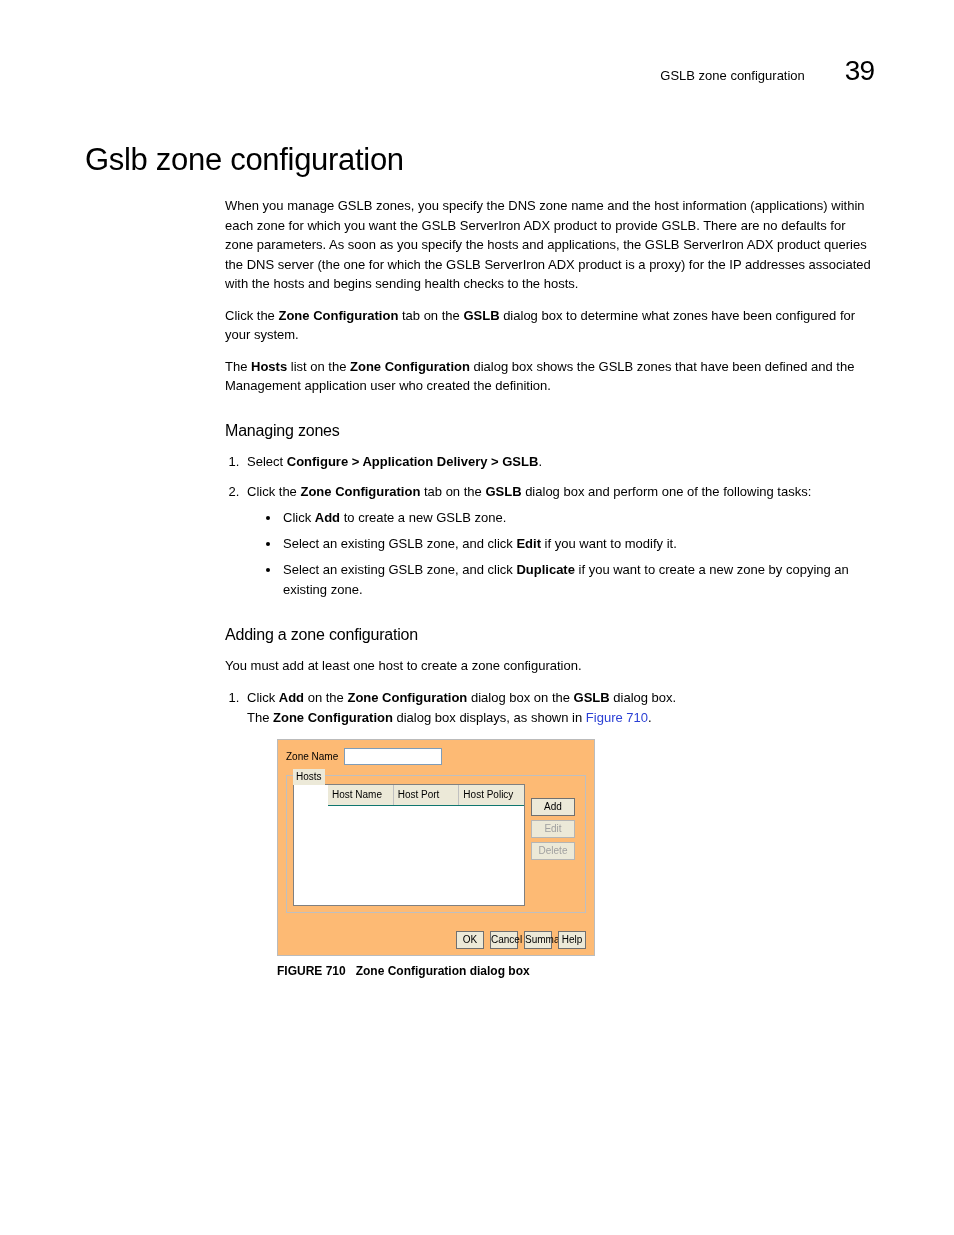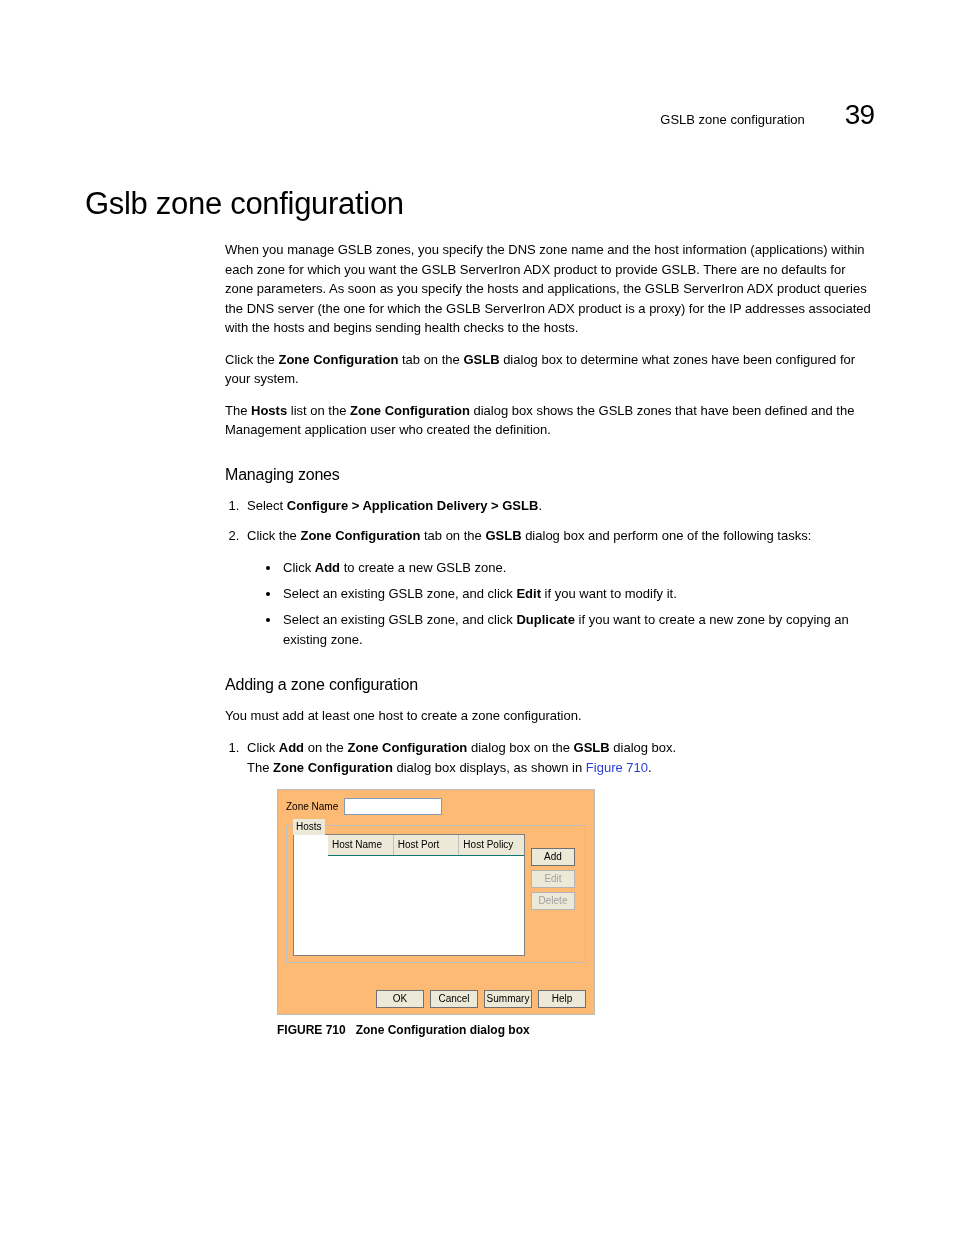--- a/index.html
+++ b/index.html
@@ -23,21 +23,20 @@
   .running-head .rh-title {
     font-size: 13px;
     color: #000;
     margin-right: 40px;
   }
   .running-head .rh-num {
     font-size: 28px;
     font-family: Arial, Helvetica, sans-serif;
     font-weight: 400;
     letter-spacing: -1px;
-    margin-top: 44px;
   }
   h1 {
     font-family: Arial, Helvetica, sans-serif;
     font-weight: 400;
     font-size: 31px;
     margin: 0 0 18px 0;
     letter-spacing: -0.3px;
   }
   .indent-block {
     margin-left: 140px;
@@ -63,21 +62,21 @@
   }
   ol > li {
     margin-bottom: 10px;
     padding-left: 4px;
   }
   ul {
     list-style: disc;
     font-size: 13px;
     line-height: 1.55;
     padding-left: 34px;
-    margin: 12px 0 0 0;
+    margin: 6px 0 0 0;
   }
   ul > li {
     margin-bottom: 6px;
     padding-left: 2px;
   }
   .figlink { color: #2a3fd4; }
 
   
   .dialog {
     width: 318px;
@@ -159,21 +158,21 @@
   .winbtn.disabled {
     color: #a0a0a0;
     border-color: #b5b5b5;
   }
   .bottom-btns {
     display: flex;
     justify-content: flex-end;
     gap: 6px;
     margin-top: 2px;
   }
-  .bottom-btns .winbtn { width: 48px; margin-top: 9px; }
+  .bottom-btns .winbtn { width: 28px; }
   .fig-caption {
     font-size: 12px;
     margin: 6px 0 0 30px;
   }
   .fig-caption .fignum {
     font-weight: 700;
     margin-right: 10px;
   }
   .fig-caption .figtitle {
     font-weight: 700;

